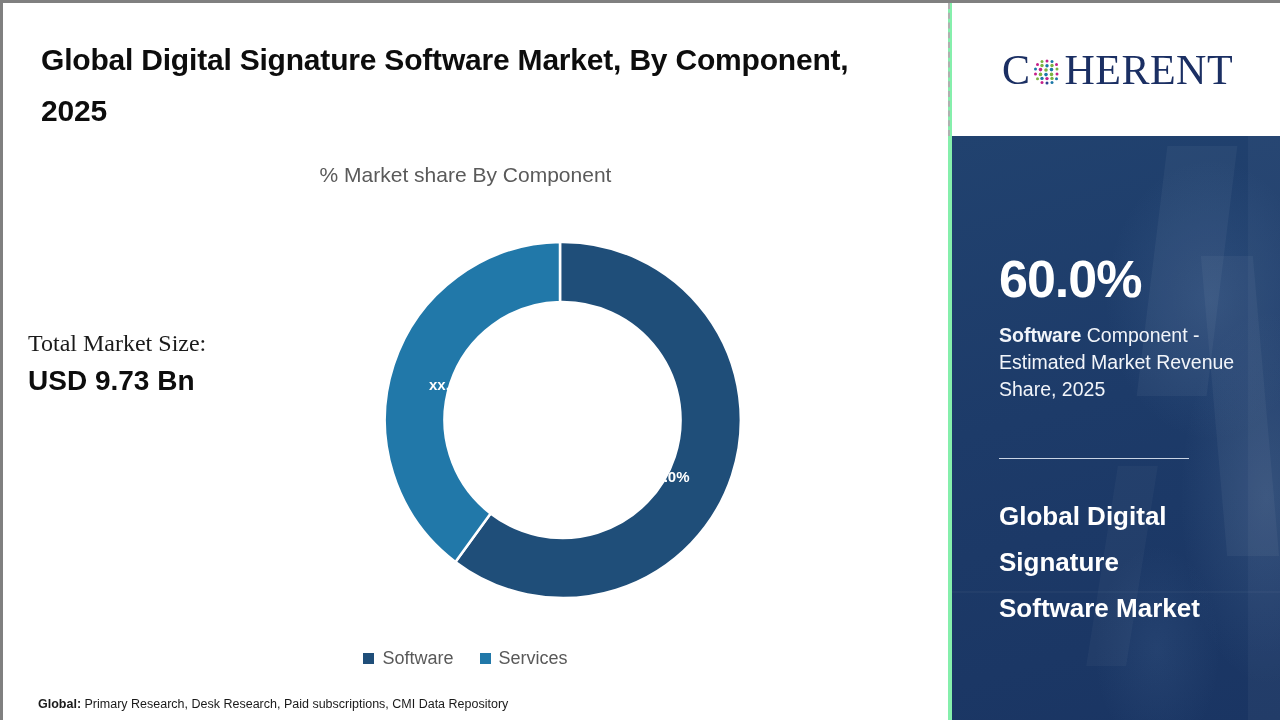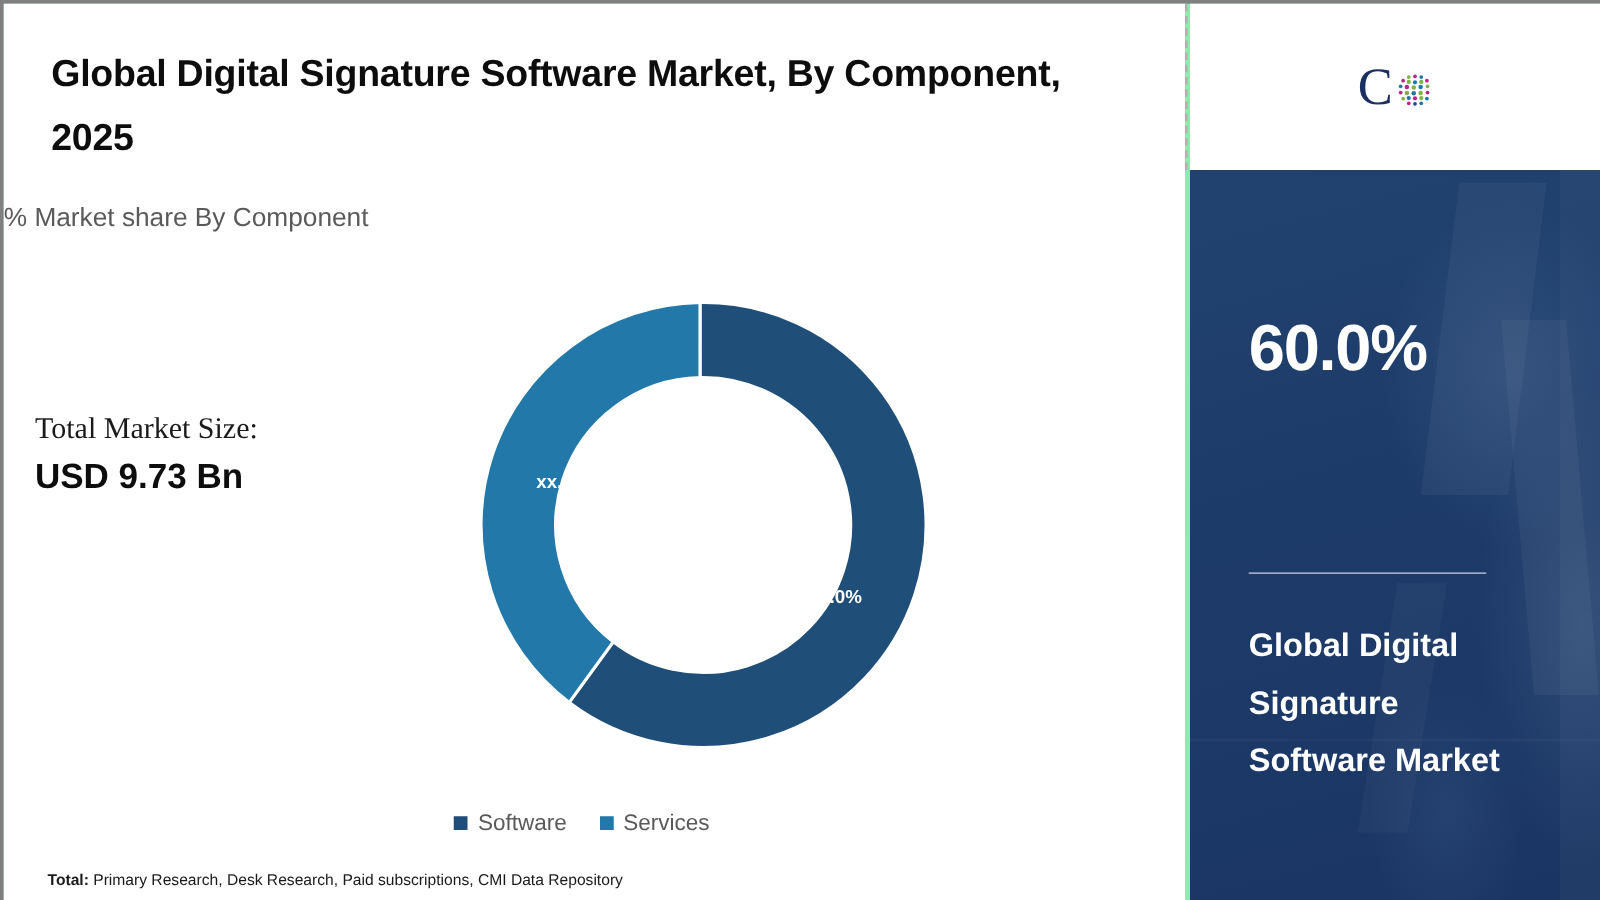--- a/index.html
+++ b/index.html
@@ -37,20 +37,21 @@
     font-weight: bold;
     line-height: 1.7;
     color: #0d0d0d;
     letter-spacing: -0.2px;
   }
 
   #chart-subtitle {
     position: absolute;
     left: 0; top: 160px;
     width: 925px;
+    text-align: center;
     font-size: 21px;
     color: #5a5a5a;
     font-weight: 400;
   }
 
   
   #total-market {
     position: absolute;
     left: 25px; top: 323px;
     width: 300px;
@@ -277,21 +278,21 @@
         <span class="legend-swatch" style="background:#1f4e79"></span>
         <span class="legend-text">Software</span>
       </div>
       <div class="legend-item">
         <span class="legend-swatch" style="background:#2178a9"></span>
         <span class="legend-text">Services</span>
       </div>
     </div>
 
     <div id="source-line">
-      <b>Total:</b><span> Primary Research, Desk Research, Paid subscriptions, CMI Data Repository</span>
+      <b>Global:</b><span> Primary Research, Desk Research, Paid subscriptions, CMI Data Repository</span>
     </div>
   </div>
 
   <div id="panel-divider"></div>
 
   <div id="right-panel">
 
     <div id="logo-card">
       <div id="logo-wordmark">
         <span>C</span>
@@ -318,33 +319,37 @@
             <circle cx="6.5" cy="22.8" r="1.5" fill="#7cb342"></circle>
             <circle cx="11" cy="22.4" r="1.7" fill="#1b78a8"></circle>
             <circle cx="16" cy="22.6" r="1.7" fill="#c5208a"></circle>
             <circle cx="21" cy="22.4" r="1.7" fill="#7cb342"></circle>
             <circle cx="25.5" cy="22.8" r="1.5" fill="#1b78a8"></circle>
             <circle cx="11" cy="26.6" r="1.5" fill="#c5208a"></circle>
             <circle cx="16" cy="27" r="1.5" fill="#2d3f8f"></circle>
             <circle cx="21" cy="26.6" r="1.5" fill="#1b78a8"></circle>
           </g>
         </svg>
+        <span>HERENT</span>
       </div>
     </div>
 
     <div id="stats-panel">
       <div class="texture-shape" id="tex1"></div>
       <div class="texture-shape" id="tex2"></div>
       <div class="texture-shape" id="tex3"></div>
       <div class="texture-shape" id="tex4"></div>
       <div class="texture-shape" id="tex5"></div>
 
       <div id="stats-inner">
         <div id="stat-big">60.0%</div>
 
+        <div id="stat-desc">
+          <b>Software</b><span> Component - Estimated Market Revenue Share, 2025</span>
+        </div>
 
         <div id="stat-rule"></div>
 
         <div id="stat-market-name">Global Digital Signature Software Market</div>
       </div>
     </div>
   </div>
 </div>
 
 </body></html>

